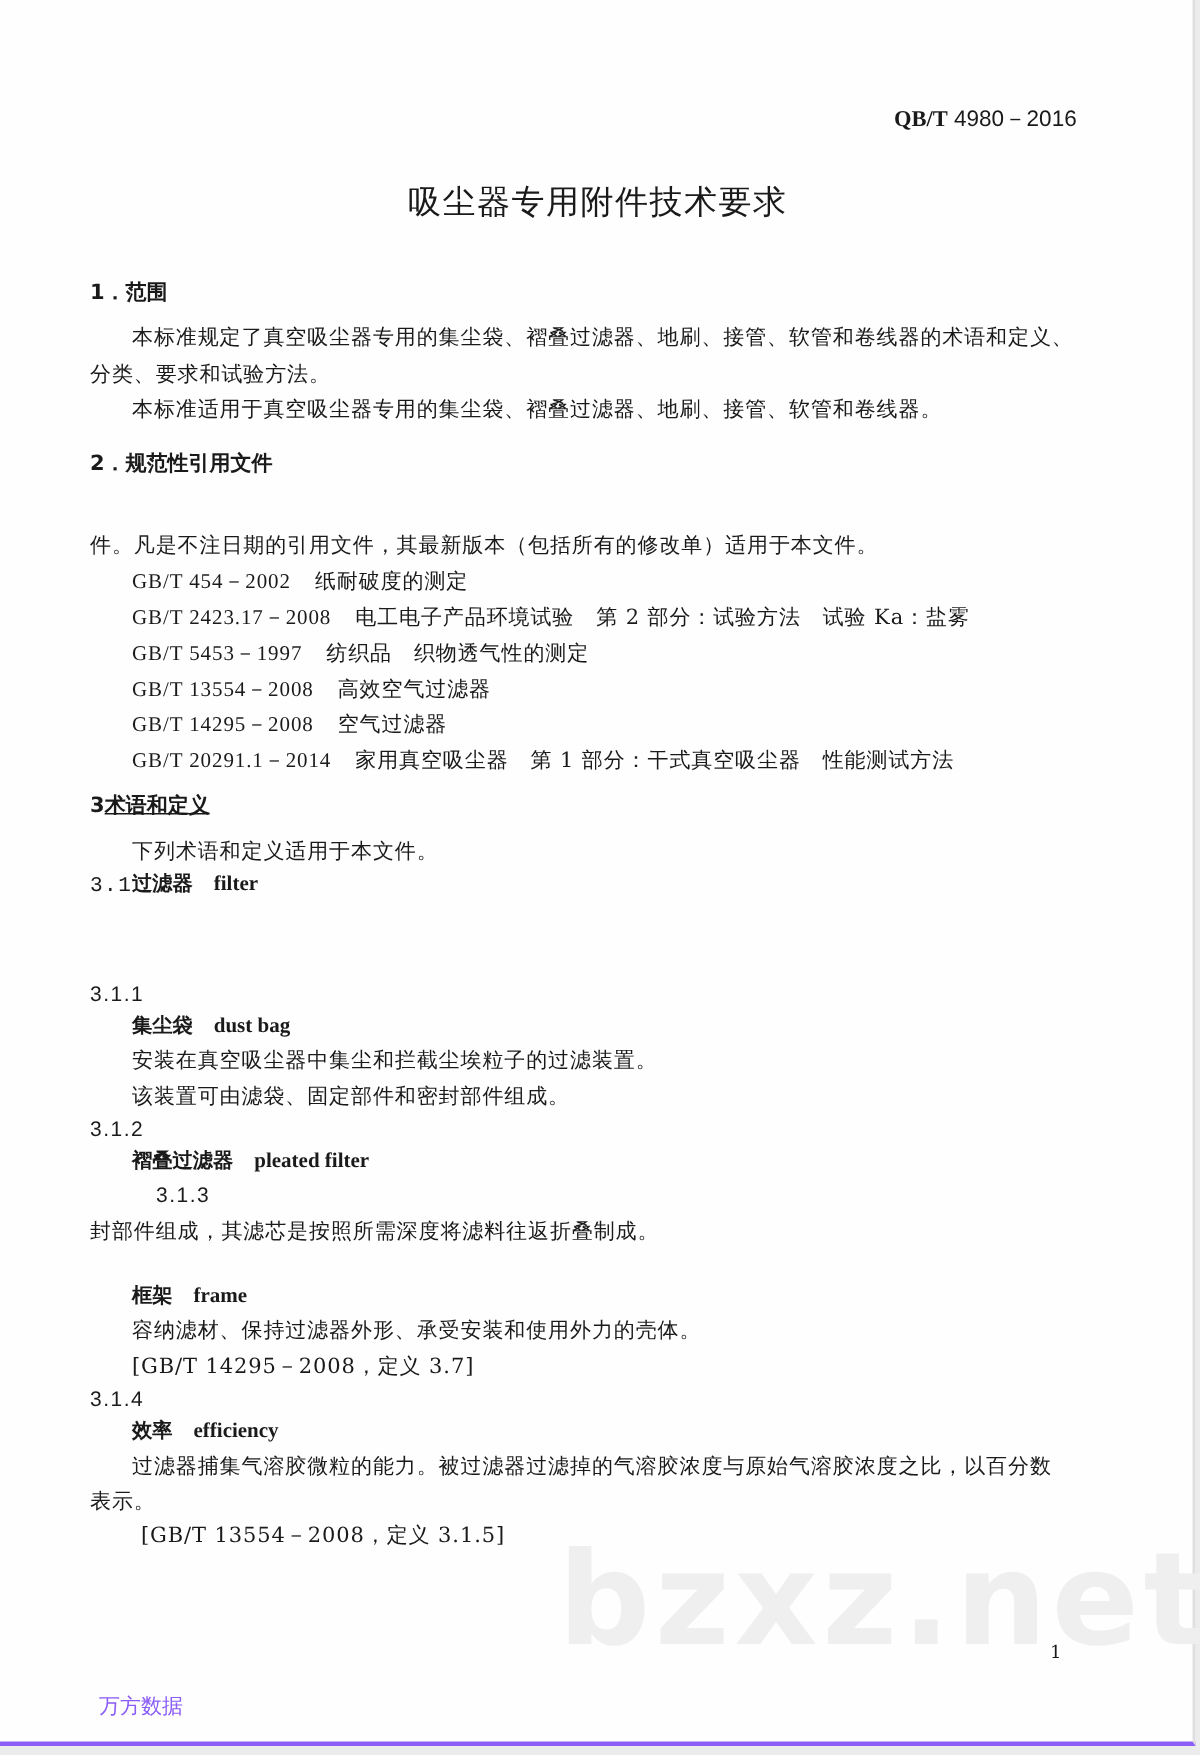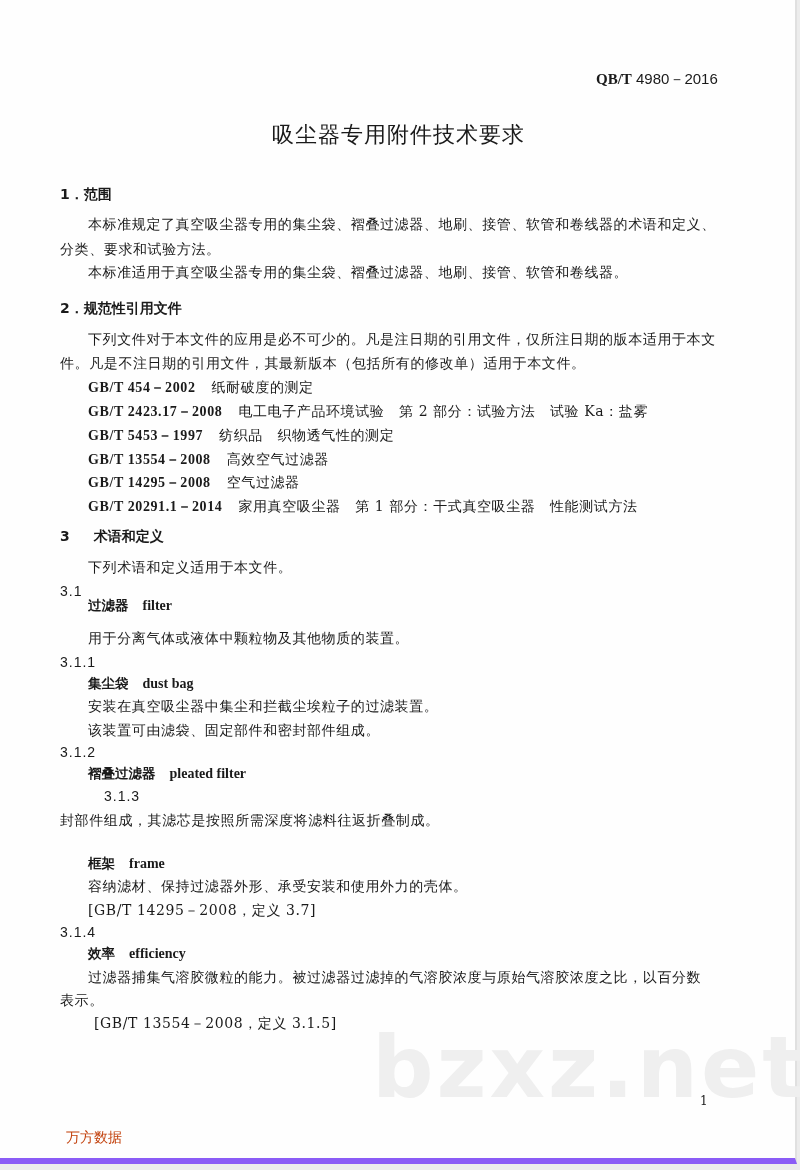--- a/index.html
+++ b/index.html
@@ -2,75 +2,73 @@
 <html><head>
 <meta charset="utf-8">
 <style>
   html, body { margin:0; padding:0; }
   body {
     width:800px; height:1170px; background:#ececec; position:relative; overflow:hidden;
     font-family:"DejaVu Serif","Liberation Serif",serif; color:#1a1a1a;
   }
   .page {
     position:absolute; left:0; top:0; width:797px; height:1164px; background:#fefefe;
-    border-right:2px solid #e0e0e0; border-bottom:6px solid #8b5cf6; box-sizing:border-box;
+    border-right:2px solid #e0e0e0; border-bottom:3px solid #8b5cf6; box-sizing:border-box;
   }
   .abs { position:absolute; white-space:nowrap; }
   .std-no { left:596px; top:70px; font-family:"Liberation Sans",sans-serif; font-size:15px; }
   .std-no .pre { font-family:"Liberation Serif",serif; font-weight:bold; font-size:15px; }
   .title { left:0; width:797px; top:120px; text-align:center; font-family:"DejaVu Sans",sans-serif; font-size:22px; letter-spacing:1px; }
   .h { font-family:"DejaVu Sans",sans-serif; font-size:14px; font-weight:bold; }
   .p { font-size:14px; letter-spacing:0.6px; }
   .num { font-family:"Liberation Sans",sans-serif; font-size:14px; letter-spacing:1px; }
   .term { font-size:13.5px; font-weight:bold; }
   .term .en { font-family:"Liberation Serif",serif; margin-left:14px; font-size:14px; }
   .watermark {
     left:372px; top:1024px; font-family:"DejaVu Sans",sans-serif; font-weight:bold;
     font-size:86px; color:#efefef; letter-spacing:3px; line-height:1;
   }
   .pagenum { left:700px; top:1094px; font-size:12px; }
-  .footer { left:66px; top:1129px; font-family:"DejaVu Sans",sans-serif; font-size:14px; color:#c2410c; }
-  .ref .code { font-family:"Liberation Serif",serif; margin-right:16px;font-weight:bold; }
+  .footer { left:66px; top:1129px; font-family:"DejaVu Sans",sans-serif; font-size:14px; color:#8b5cf6; }
+  .ref .code { font-family:"Liberation Serif",serif; margin-right:16px; }
 </style>
 </head>
 <body>
 
 <div class="page">
 
   <div class="abs std-no">
     <span class="pre">QB/T</span>
     <span>4980－2016</span>
   </div>
 
   <div class="abs title">吸尘器专用附件技术要求</div>
 
   <div class="abs h" style="left:60px;top:186px;">1．范围</div>
   <div class="abs p" style="left:88px;top:216px;">本标准规定了真空吸尘器专用的集尘袋、褶叠过滤器、地刷、接管、软管和卷线器的术语和定义、</div>
   <div class="abs p" style="left:60px;top:241px;">分类、要求和试验方法。</div>
   <div class="abs p" style="left:88px;top:264px;">本标准适用于真空吸尘器专用的集尘袋、褶叠过滤器、地刷、接管、软管和卷线器。</div>
 
   <div class="abs h" style="left:60px;top:300px;">2．规范性引用文件</div>
-  <div class="abs p" style="left:88px;top:331px;">下列文件对于本文件的应用是必不可少的。凡是注日期的引用文件，仅所注日期的版本适用于本文</div>
   <div class="abs p" style="left:60px;top:355px;">件。凡是不注日期的引用文件，其最新版本（包括所有的修改单）适用于本文件。</div>
 
   <div class="abs p ref" style="left:88px;top:379px;"><span class="code">GB/T 454－2002</span><span>纸耐破度的测定</span></div>
   <div class="abs p ref" style="left:88px;top:403px;"><span class="code">GB/T 2423.17－2008</span><span>电工电子产品环境试验　第 2 部分：试验方法　试验 Ka：盐雾</span></div>
   <div class="abs p ref" style="left:88px;top:427px;"><span class="code">GB/T 5453－1997</span><span>纺织品　织物透气性的测定</span></div>
   <div class="abs p ref" style="left:88px;top:451px;"><span class="code">GB/T 13554－2008</span><span>高效空气过滤器</span></div>
   <div class="abs p ref" style="left:88px;top:474px;"><span class="code">GB/T 14295－2008</span><span>空气过滤器</span></div>
   <div class="abs p ref" style="left:88px;top:498px;"><span class="code">GB/T 20291.1－2014</span><span>家用真空吸尘器　第 1 部分：干式真空吸尘器　性能测试方法</span></div>
 
   <div class="abs h" style="left:60px;top:528px;">
-    <span>3</span><span style="margin-left:24px;">术语和定义</span>
+    <span>3</span><span style="text-decoration:underline;">术语和定义</span>
   </div>
   <div class="abs p" style="left:88px;top:559px;">下列术语和定义适用于本文件。</div>
 
-  <div class="abs num" style="left:60px;top:583px;">3.1</div>
-  <div class="abs term" style="left:88px;top:597px;"><span>过滤器</span><span class="en">filter</span></div>
-  <div class="abs p" style="left:88px;top:630px;">用于分离气体或液体中颗粒物及其他物质的装置。</div>
+  <div class="abs num" style="left:60px;top:583px;font-family:Liberation Mono, monospace;">3.1</div>
+  <div class="abs term" style="left:88px;top:580px;"><span>过滤器</span><span class="en">filter</span></div>
 
   <div class="abs num" style="left:60px;top:654px;">3.1.1</div>
   <div class="abs term" style="left:88px;top:675px;text-align:center;"><span>集尘袋</span><span class="en">dust bag</span></div>
   <div class="abs p" style="left:88px;top:698px;">安装在真空吸尘器中集尘和拦截尘埃粒子的过滤装置。</div>
   <div class="abs p" style="left:88px;top:722px;">该装置可由滤袋、固定部件和密封部件组成。</div>
 
   <div class="abs num" style="left:60px;top:744px;">3.1.2</div>
   <div class="abs term" style="left:88px;top:765px;"><span>褶叠过滤器</span><span class="en">pleated filter</span></div>
   <div class="abs p" style="left:60px;top:812px;text-align:right;">封部件组成，其滤芯是按照所需深度将滤料往返折叠制成。</div>
 

